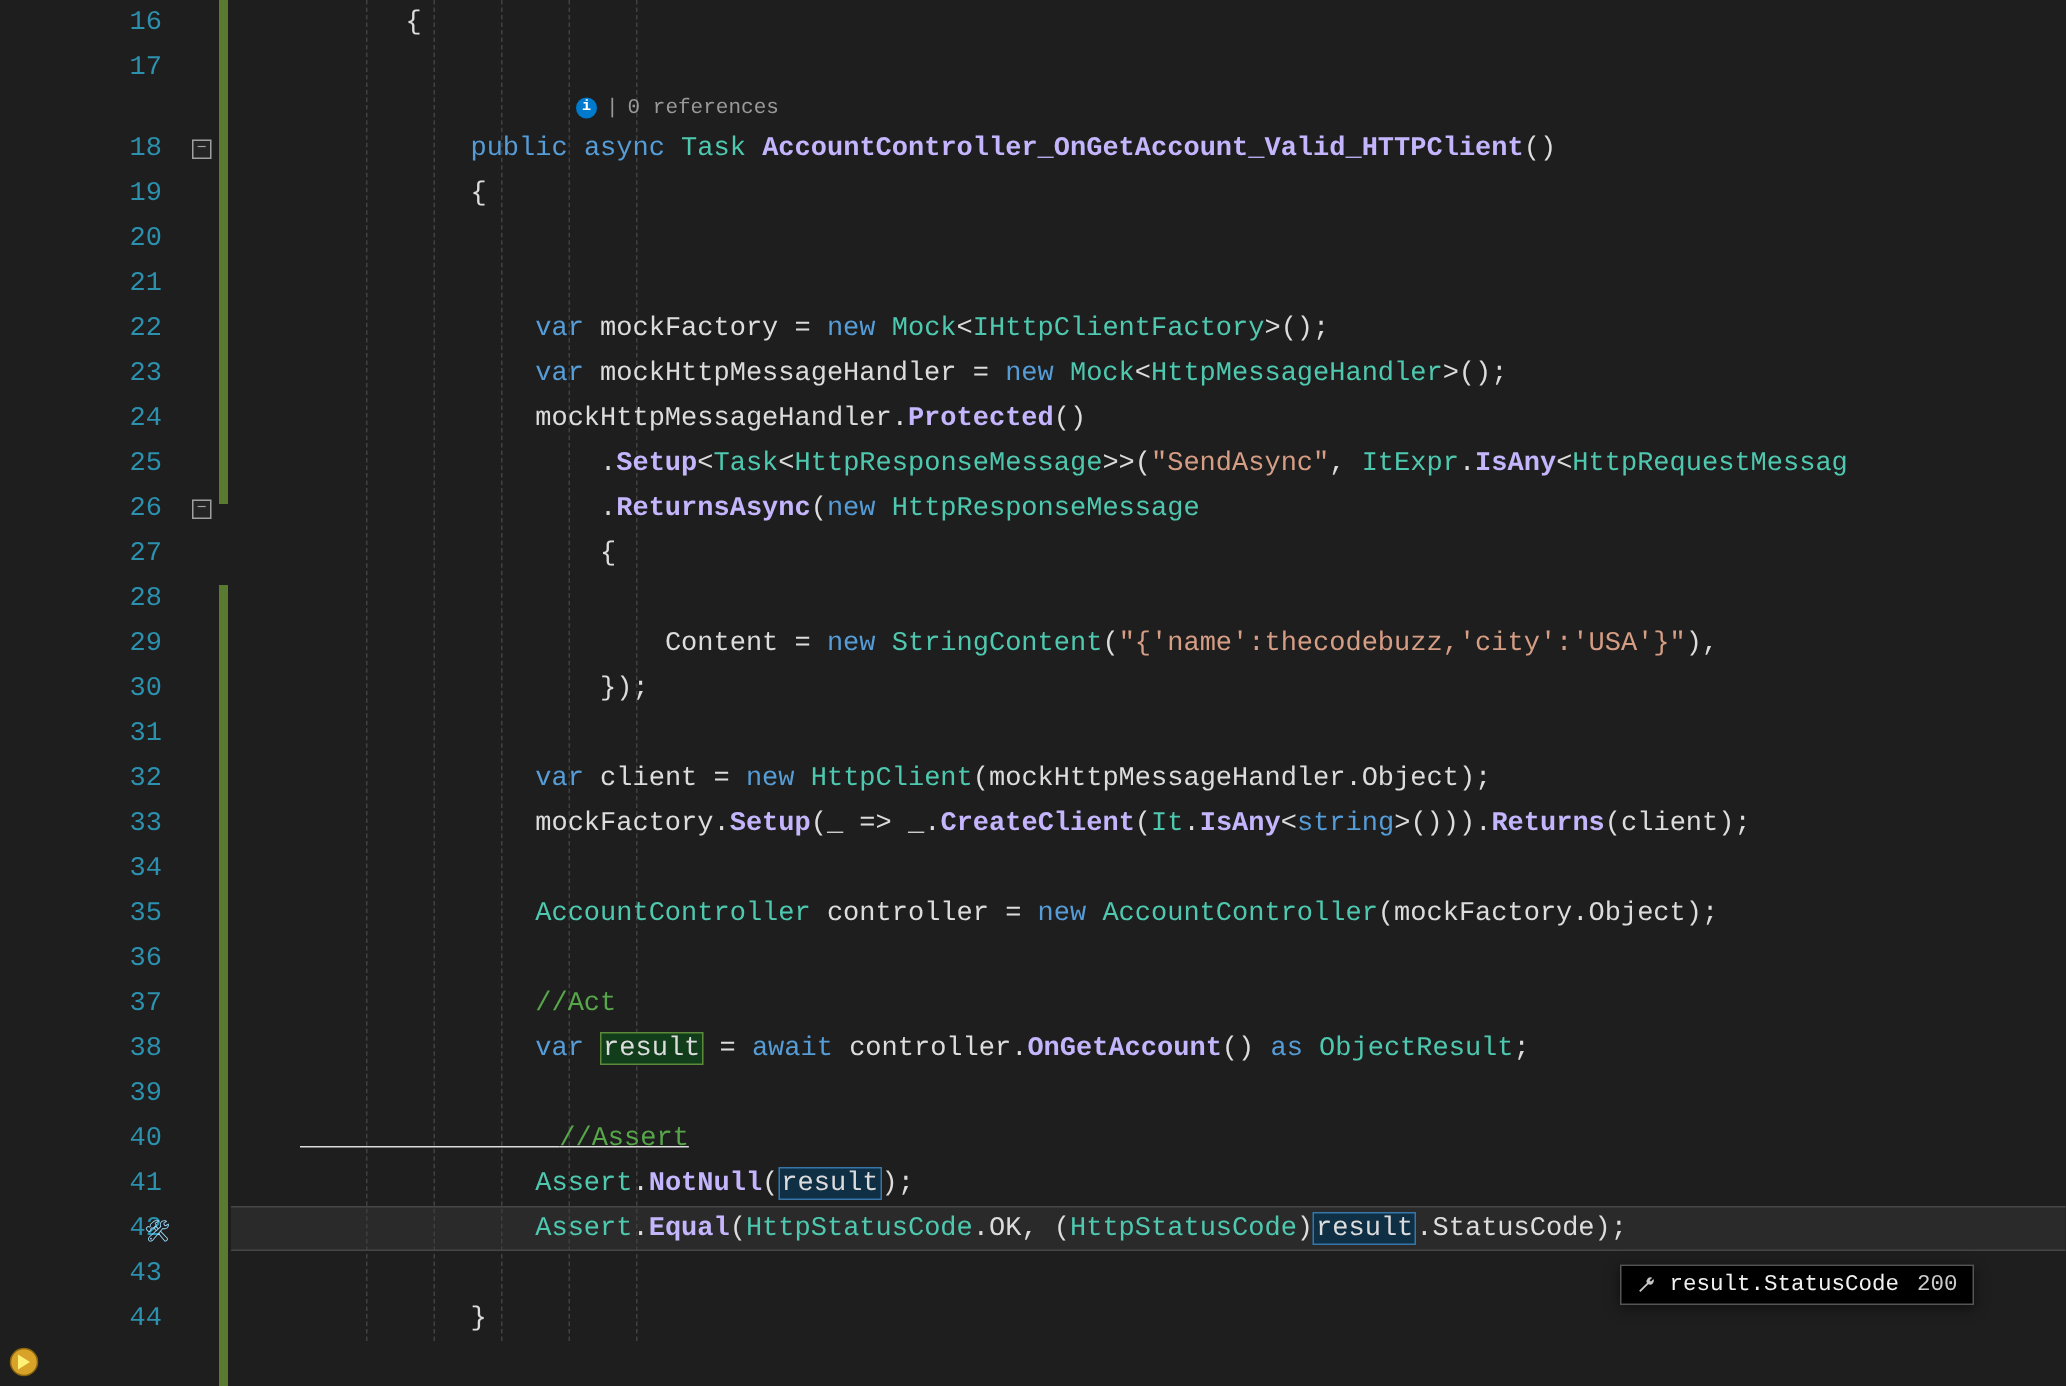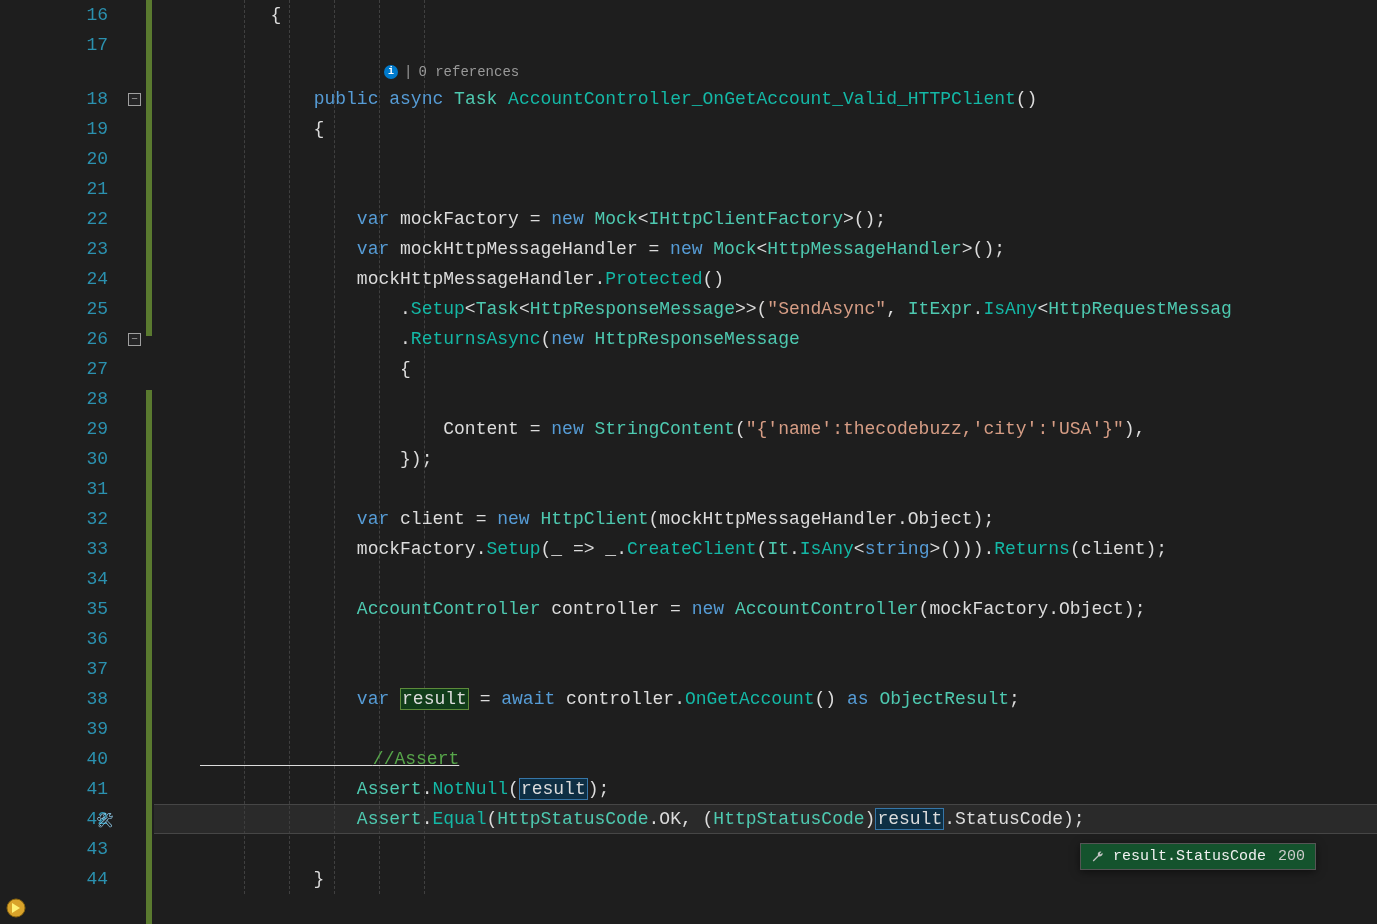--- a/index.html
+++ b/index.html
@@ -92,21 +92,21 @@
   background: #007acc;
   color: #fff;
   font-size: 10px;
   display: inline-flex;
   align-items: center;
   justify-content: center;
   font-weight: bold;
 }
 .kw { color: #569cd6; }
 .type { color: #4ec9b0; }
-.method { color: #14b8a6; }
+.method { color: #c4b5fd; font-weight: bold; }
 .str { color: #d69d85; }
 .comment { color: #57a64a; }
 .ident { color: #dcdcdc; }
 .punct { color: #dcdcdc; }
 .var-highlight-def {
   background: #113d1a;
   border: 1px solid #5d8a3a;
   padding: 0 1px;
 }
 .var-highlight {
@@ -138,21 +138,21 @@
   height: 20px;
 }
 .debug-arrow svg { width: 20px; height: 20px; }
 .screwdriver {
   position: absolute;
   font-size: 14px;
   color: #9cdcfe;
 }
 .tooltip {
   position: absolute;
-  background: #14532d;
+  background: #000000;
   color: #f1f1f1;
   border: 1px solid #555;
   padding: 4px 10px;
   font-size: 15px;
   display: flex;
   align-items: center;
   gap: 8px;
   box-shadow: 0 2px 8px rgba(0,0,0,0.5);
 }
 .wrench-icon {
@@ -245,20 +245,21 @@
       <div class="code-line" style="position: absolute; top: 324px; left: 0px; right: 0px;"><span class="punct">                    .</span><span class="method">ReturnsAsync</span><span class="punct">(</span><span class="kw">new</span><span class="punct"> </span><span class="type">HttpResponseMessage</span></div>
       <div class="code-line" style="position: absolute; top: 354px; left: 0px; right: 0px;"><span class="punct">                    {</span></div>
       <div class="code-line" style="position: absolute; top: 414px; left: 0px; right: 0px;"><span class="punct">                        </span><span class="ident">Content</span><span class="punct"> = </span><span class="kw">new</span><span class="punct"> </span><span class="type">StringContent</span><span class="punct">(</span><span class="str">"{'name':thecodebuzz,'city':'USA'}"</span><span class="punct">),</span></div>
       <div class="code-line" style="position: absolute; top: 444px; left: 0px; right: 0px;"><span class="punct">                    });</span></div>
       <div class="code-line" style="position: absolute; top: 474px; left: 0px; right: 0px;"><span class="punct"></span></div>
       <div class="code-line" style="position: absolute; top: 504px; left: 0px; right: 0px;"><span class="punct">                </span><span class="kw">var</span><span class="punct"> </span><span class="ident">client</span><span class="punct"> = </span><span class="kw">new</span><span class="punct"> </span><span class="type">HttpClient</span><span class="punct">(</span><span class="ident">mockHttpMessageHandler</span><span class="punct">.</span><span class="ident">Object</span><span class="punct">);</span></div>
       <div class="code-line" style="position: absolute; top: 534px; left: 0px; right: 0px;"><span class="punct">                </span><span class="ident">mockFactory</span><span class="punct">.</span><span class="method">Setup</span><span class="punct">(</span><span class="ident">_</span><span class="punct"> =&gt; </span><span class="ident">_</span><span class="punct">.</span><span class="method">CreateClient</span><span class="punct">(</span><span class="type">It</span><span class="punct">.</span><span class="method">IsAny</span><span class="punct">&lt;</span><span class="kw">string</span><span class="punct">&gt;())).</span><span class="method">Returns</span><span class="punct">(</span><span class="ident">client</span><span class="punct">);</span></div>
       <div class="code-line" style="position: absolute; top: 564px; left: 0px; right: 0px;"><span class="punct"></span></div>
       <div class="code-line" style="position: absolute; top: 594px; left: 0px; right: 0px;"><span class="punct">                </span><span class="type">AccountController</span><span class="punct"> </span><span class="ident">controller</span><span class="punct"> = </span><span class="kw">new</span><span class="punct"> </span><span class="type">AccountController</span><span class="punct">(</span><span class="ident">mockFactory</span><span class="punct">.</span><span class="ident">Object</span><span class="punct">);</span></div>
       <div class="code-line" style="position: absolute; top: 624px; left: 0px; right: 0px;"><span class="punct"></span></div>
+      <div class="code-line" style="position: absolute; top: 654px; left: 0px; right: 0px;"><span class="punct">                </span><span class="comment">//Act</span></div>
       <div class="code-line" style="position: absolute; top: 684px; left: 0px; right: 0px;"><span class="punct">                </span><span class="kw">var</span><span class="punct"> </span><span class="var-highlight-def ident">result</span><span class="punct"> = </span><span class="kw">await</span><span class="punct"> </span><span class="ident">controller</span><span class="punct">.</span><span class="method">OnGetAccount</span><span class="punct">() </span><span class="kw">as</span><span class="punct"> </span><span class="type">ObjectResult</span><span class="punct">;</span></div>
       <div class="code-line" style="position: absolute; top: 714px; left: 0px; right: 0px;"><span class="punct"></span></div>
       <div class="code-line" style="position: absolute; top: 744px; left: 16px; right: 0px; text-decoration: underline;"><span class="punct">                </span><span class="comment">//Assert</span></div>
       <div class="code-line" style="position: absolute; top: 774px; left: 0px; right: 0px;"><span class="punct">                </span><span class="type">Assert</span><span class="punct">.</span><span class="method">NotNull</span><span class="punct">(</span><span class="var-highlight ident">result</span><span class="punct">);</span></div>
       <div class="code-line" style="position: absolute; top: 804px; left: 0px; right: 0px;"><span class="punct">                </span><span class="type">Assert</span><span class="punct">.</span><span class="method">Equal</span><span class="punct">(</span><span class="type">HttpStatusCode</span><span class="punct">.</span><span class="ident">OK</span><span class="punct">, (</span><span class="type">HttpStatusCode</span><span class="punct">)</span><span class="var-highlight ident">result</span><span class="punct">.</span><span class="ident">StatusCode</span><span class="punct">);</span></div>
       <div class="code-line" style="position: absolute; top: 834px; left: 0px; right: 0px;"><span class="punct"></span></div>
       <div class="code-line" style="position: absolute; top: 864px; left: 0px; right: 0px;"><span class="punct">            }</span></div>
     </div>
 </div>
 

